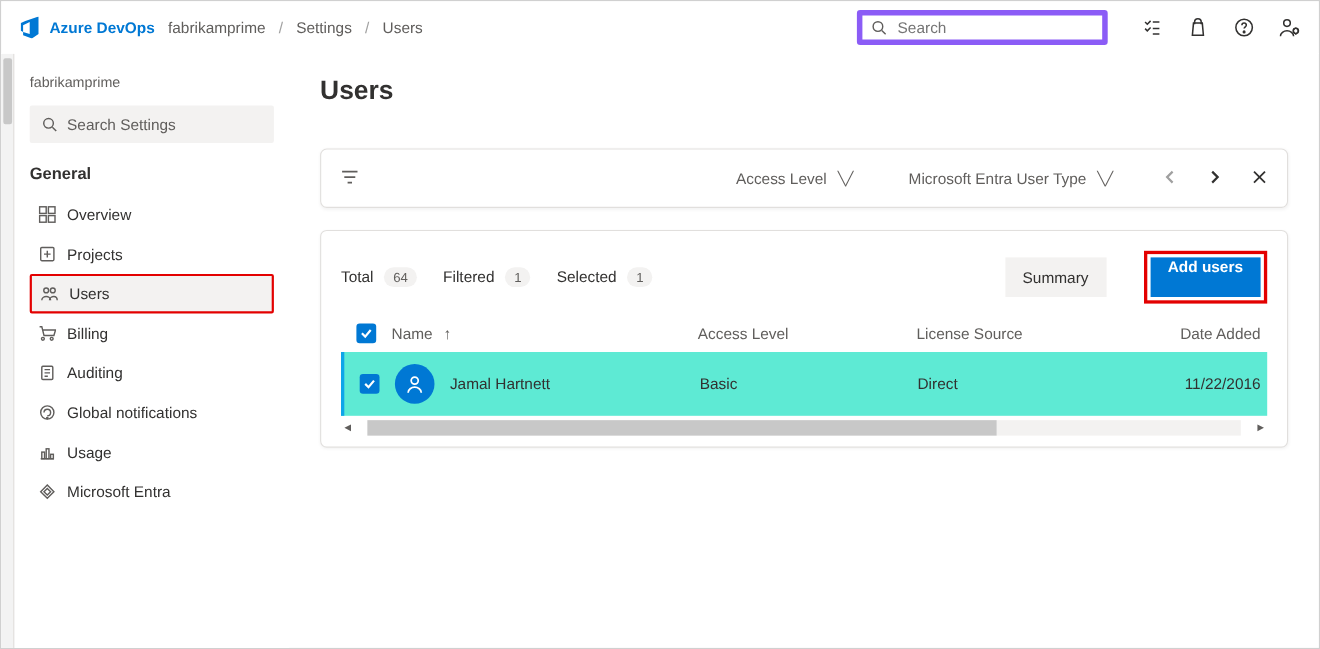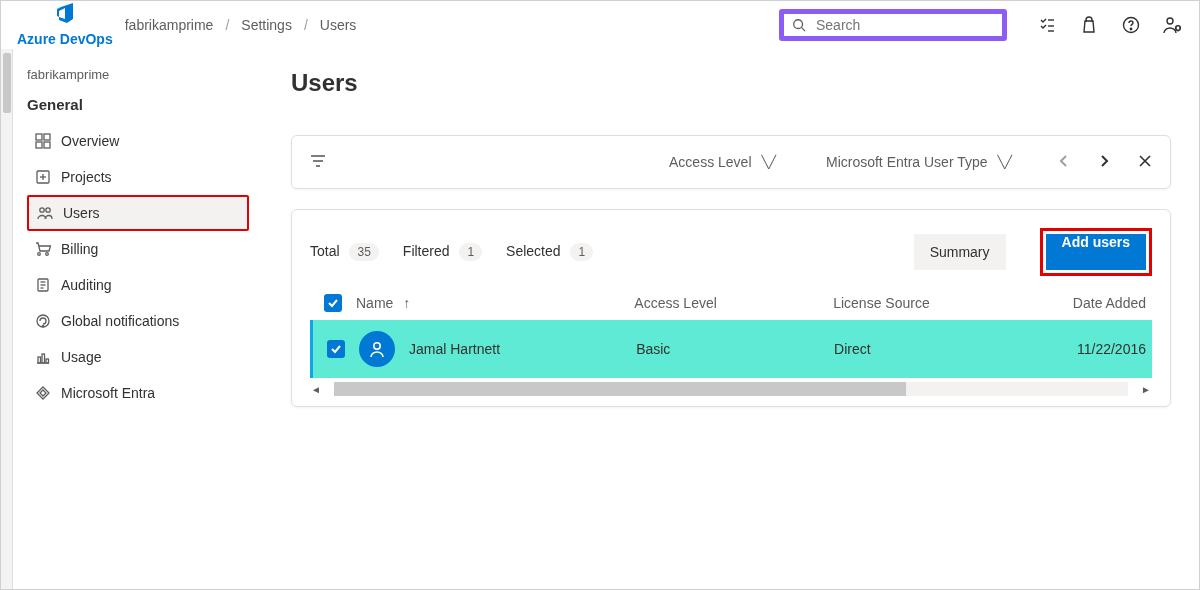--- a/index.html
+++ b/index.html
@@ -1,21 +1,21 @@
 <!DOCTYPE html>
 <html><head>
 <meta charset="utf-8">
 <style>
   * { box-sizing: border-box; }
   html, body { margin:0; padding:0; font-family: "Segoe UI", Arial, sans-serif; font-size:14px; color:#323130; background:#fff; }
   .frame { width:1200px; height:590px; border:1px solid #d0d0d0; position:relative; overflow:hidden; }
 
   
   .topbar { height:48px; display:flex; align-items:center; padding:0 16px; border-bottom:1px solid #fff; }
-  .logo-wrap { display:flex; align-items:center; gap:8px;flex-direction:column; }
+  .logo-wrap { display:flex; align-items:center; gap:8px; }
   .brand { color:#0078d4; font-weight:600; }
   .crumb, .crumb-sep { color:#605e5c; margin-left:12px; }
   .crumb-sep { color:#a0a0a0; }
   .searchbox { margin-left:auto; width:228px; height:32px; border:5px solid #8b5cf6; border-radius:3px; display:flex; align-items:center; padding:0 8px; color:#605e5c; gap:8px; }
   .searchbox input { border:none; outline:none; flex:1; font-size:14px; color:#323130; }
   .top-icons { display:flex; gap:22px; margin-left:30px; align-items:center; }
   .icon-btn { width:20px; height:20px; display:inline-flex; align-items:center; justify-content:center; color:#323130; }
 
   
   .body-wrap { display:flex; height:calc(100% - 48px); }
@@ -139,20 +139,29 @@
     </div>
   </div>
 
   <div class="body-wrap">
     <div class="scroll-indicator">
       <div class="scroll-thumb"></div>
     </div>
 
     <div class="sidebar">
       <div class="side-sub">fabrikamprime</div>
+      <div class="side-search">
+        <span class="side-icon">
+          <svg width="14" height="14" viewBox="0 0 16 16" fill="none" stroke="#605e5c" stroke-width="1.5">
+              <circle cx="7" cy="7" r="5"></circle>
+              <line x1="11" y1="11" x2="15" y2="15"></line>
+            </svg>
+        </span>
+        <span class="ph">Search Settings</span>
+      </div>
 
       <div class="side-group-title">General</div>
 
       <div class="side-item">
         <span class="side-icon">
             <svg width="16" height="16" viewBox="0 0 16 16" fill="none" stroke="#605e5c" stroke-width="1.3">
               <rect x="1" y="1" width="6" height="6"></rect>
               <rect x="9" y="1" width="6" height="6"></rect>
               <rect x="1" y="9" width="6" height="6"></rect>
               <rect x="9" y="9" width="6" height="6"></rect>
@@ -268,21 +277,21 @@
                 <line x1="2" y1="2" x2="12" y2="12"></line>
                 <line x1="12" y1="2" x2="2" y2="12"></line>
               </svg></span>
         </div>
       </div>
 
       <div class="table-card">
         <div class="stats-row">
           <span class="stat">
             <span>Total</span>
-            <span class="pill">35</span>
+            <span class="pill">64</span>
           </span>
           <span class="stat">
             <span>Filtered</span>
             <span class="pill">1</span>
           </span>
           <span class="stat">
             <span>Selected</span>
             <span class="pill">1</span>
           </span>
           <div class="summary-btn">

